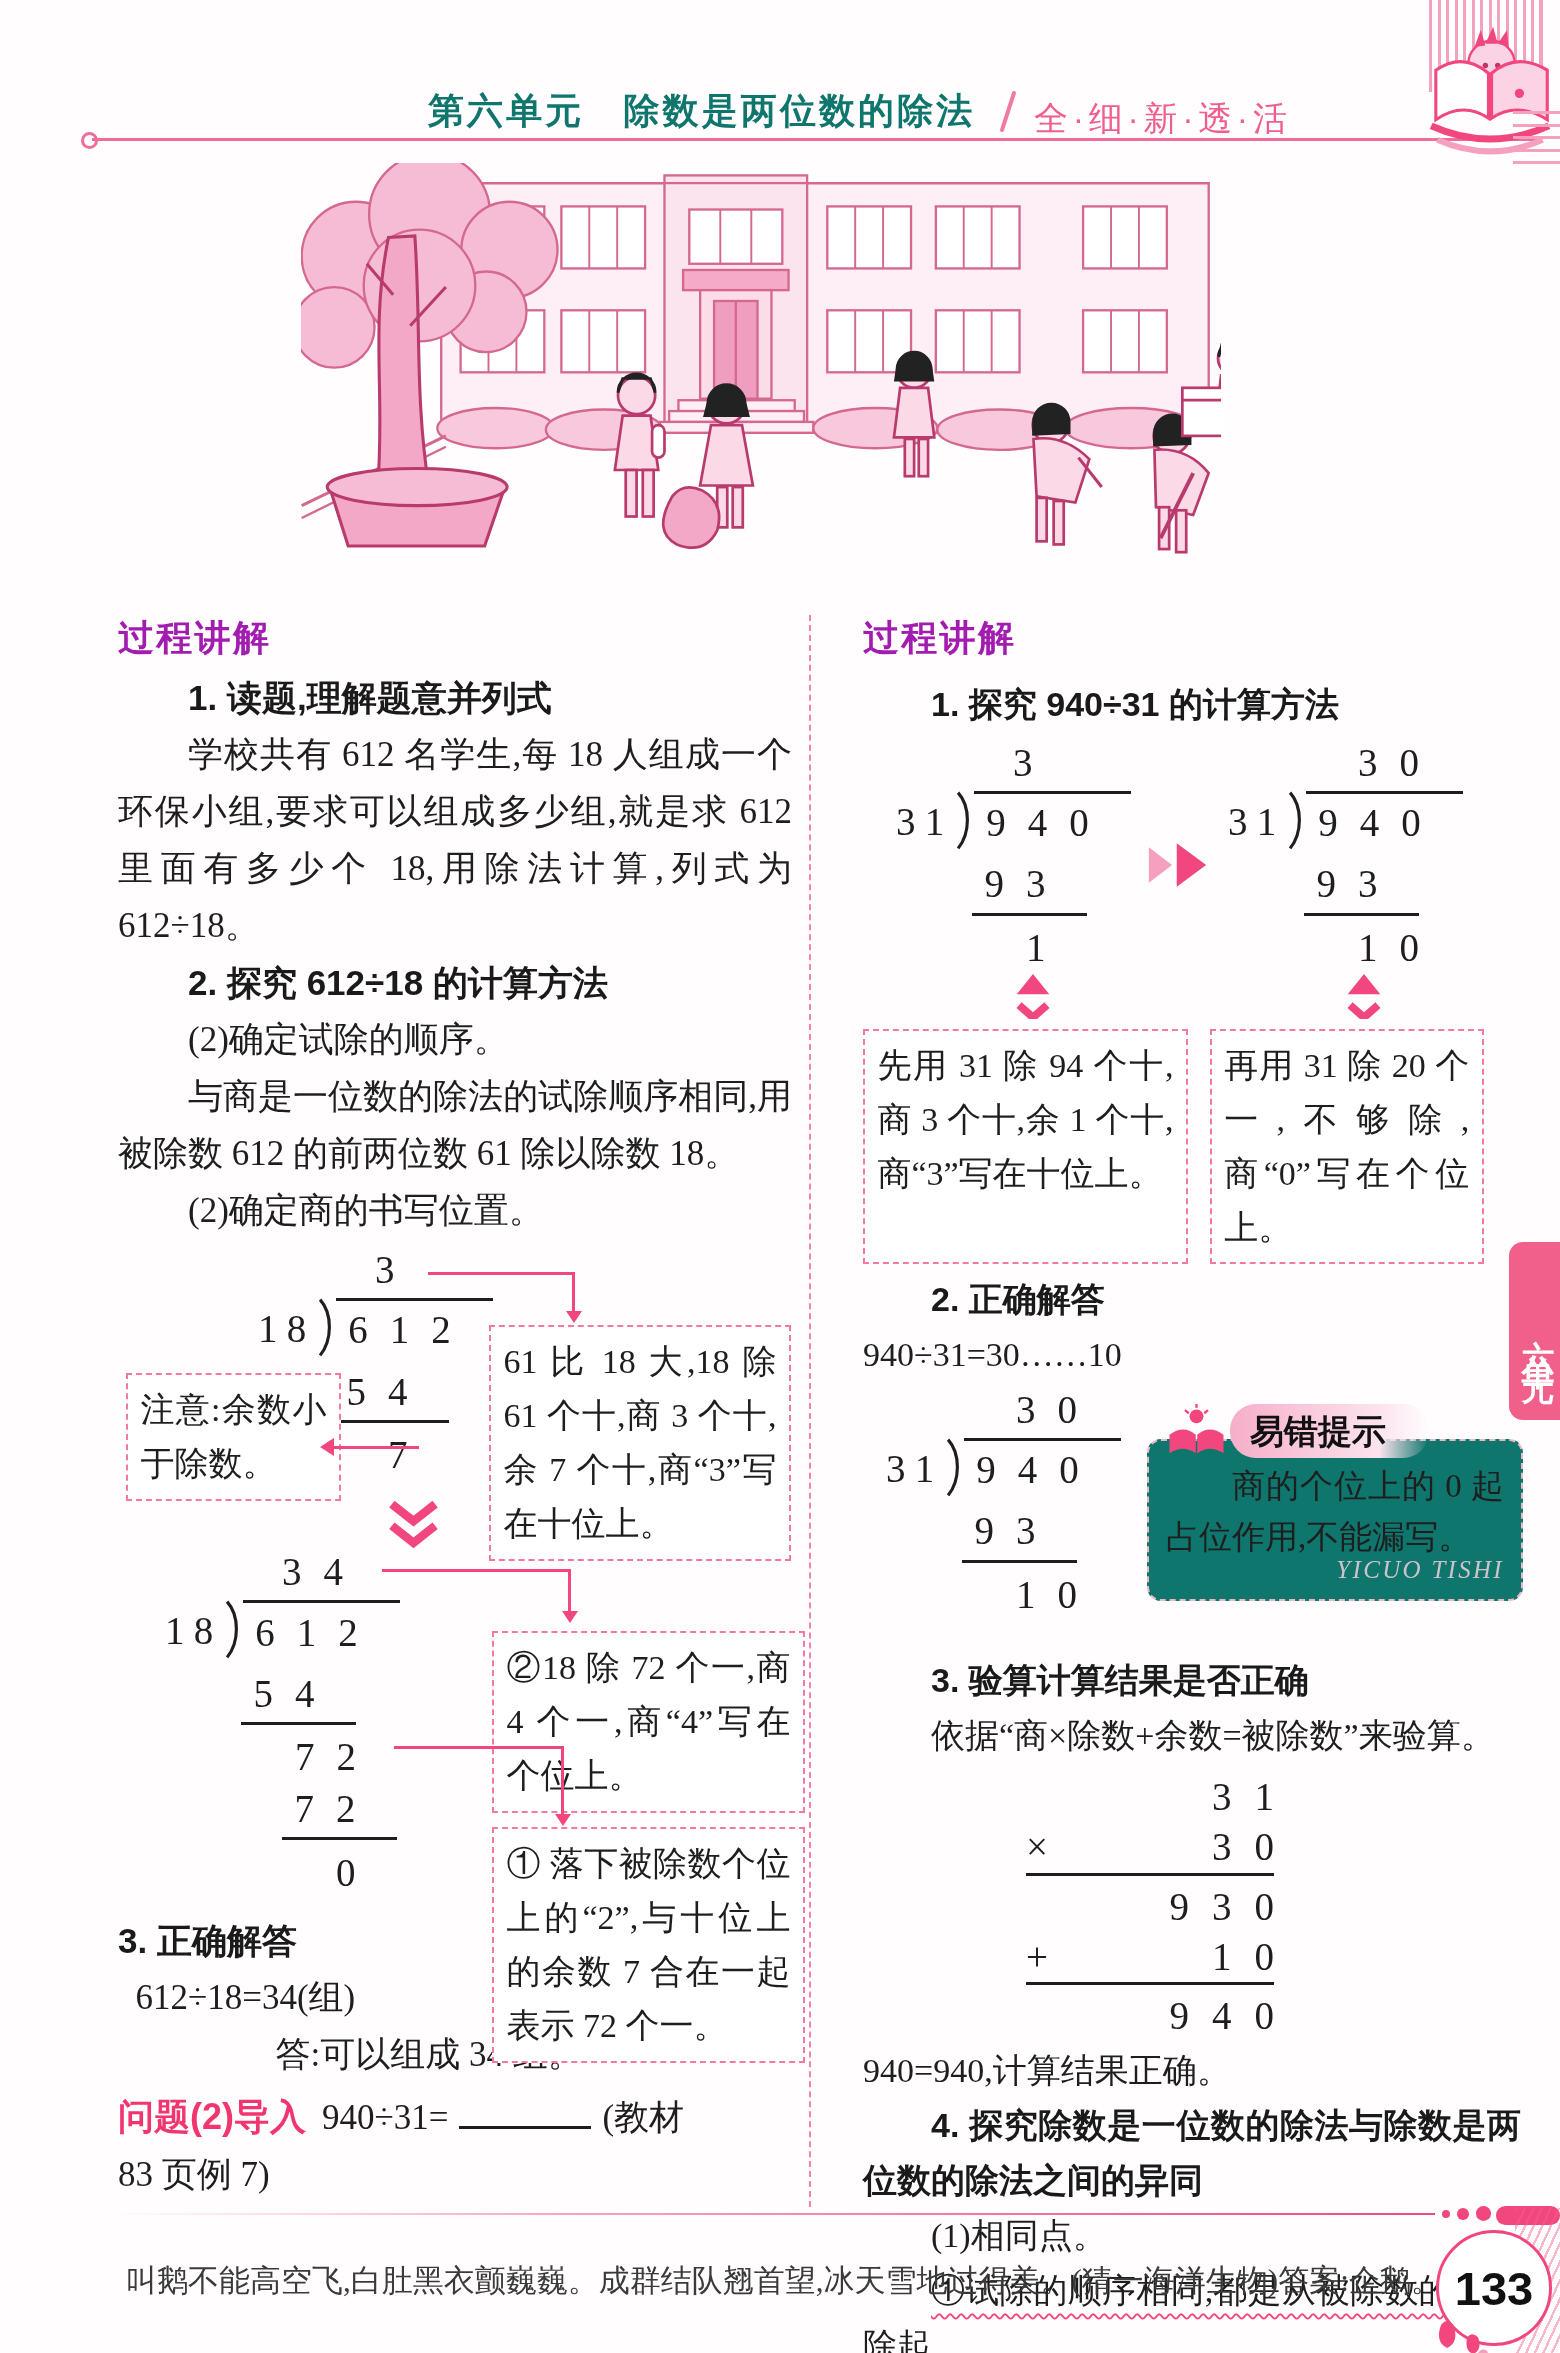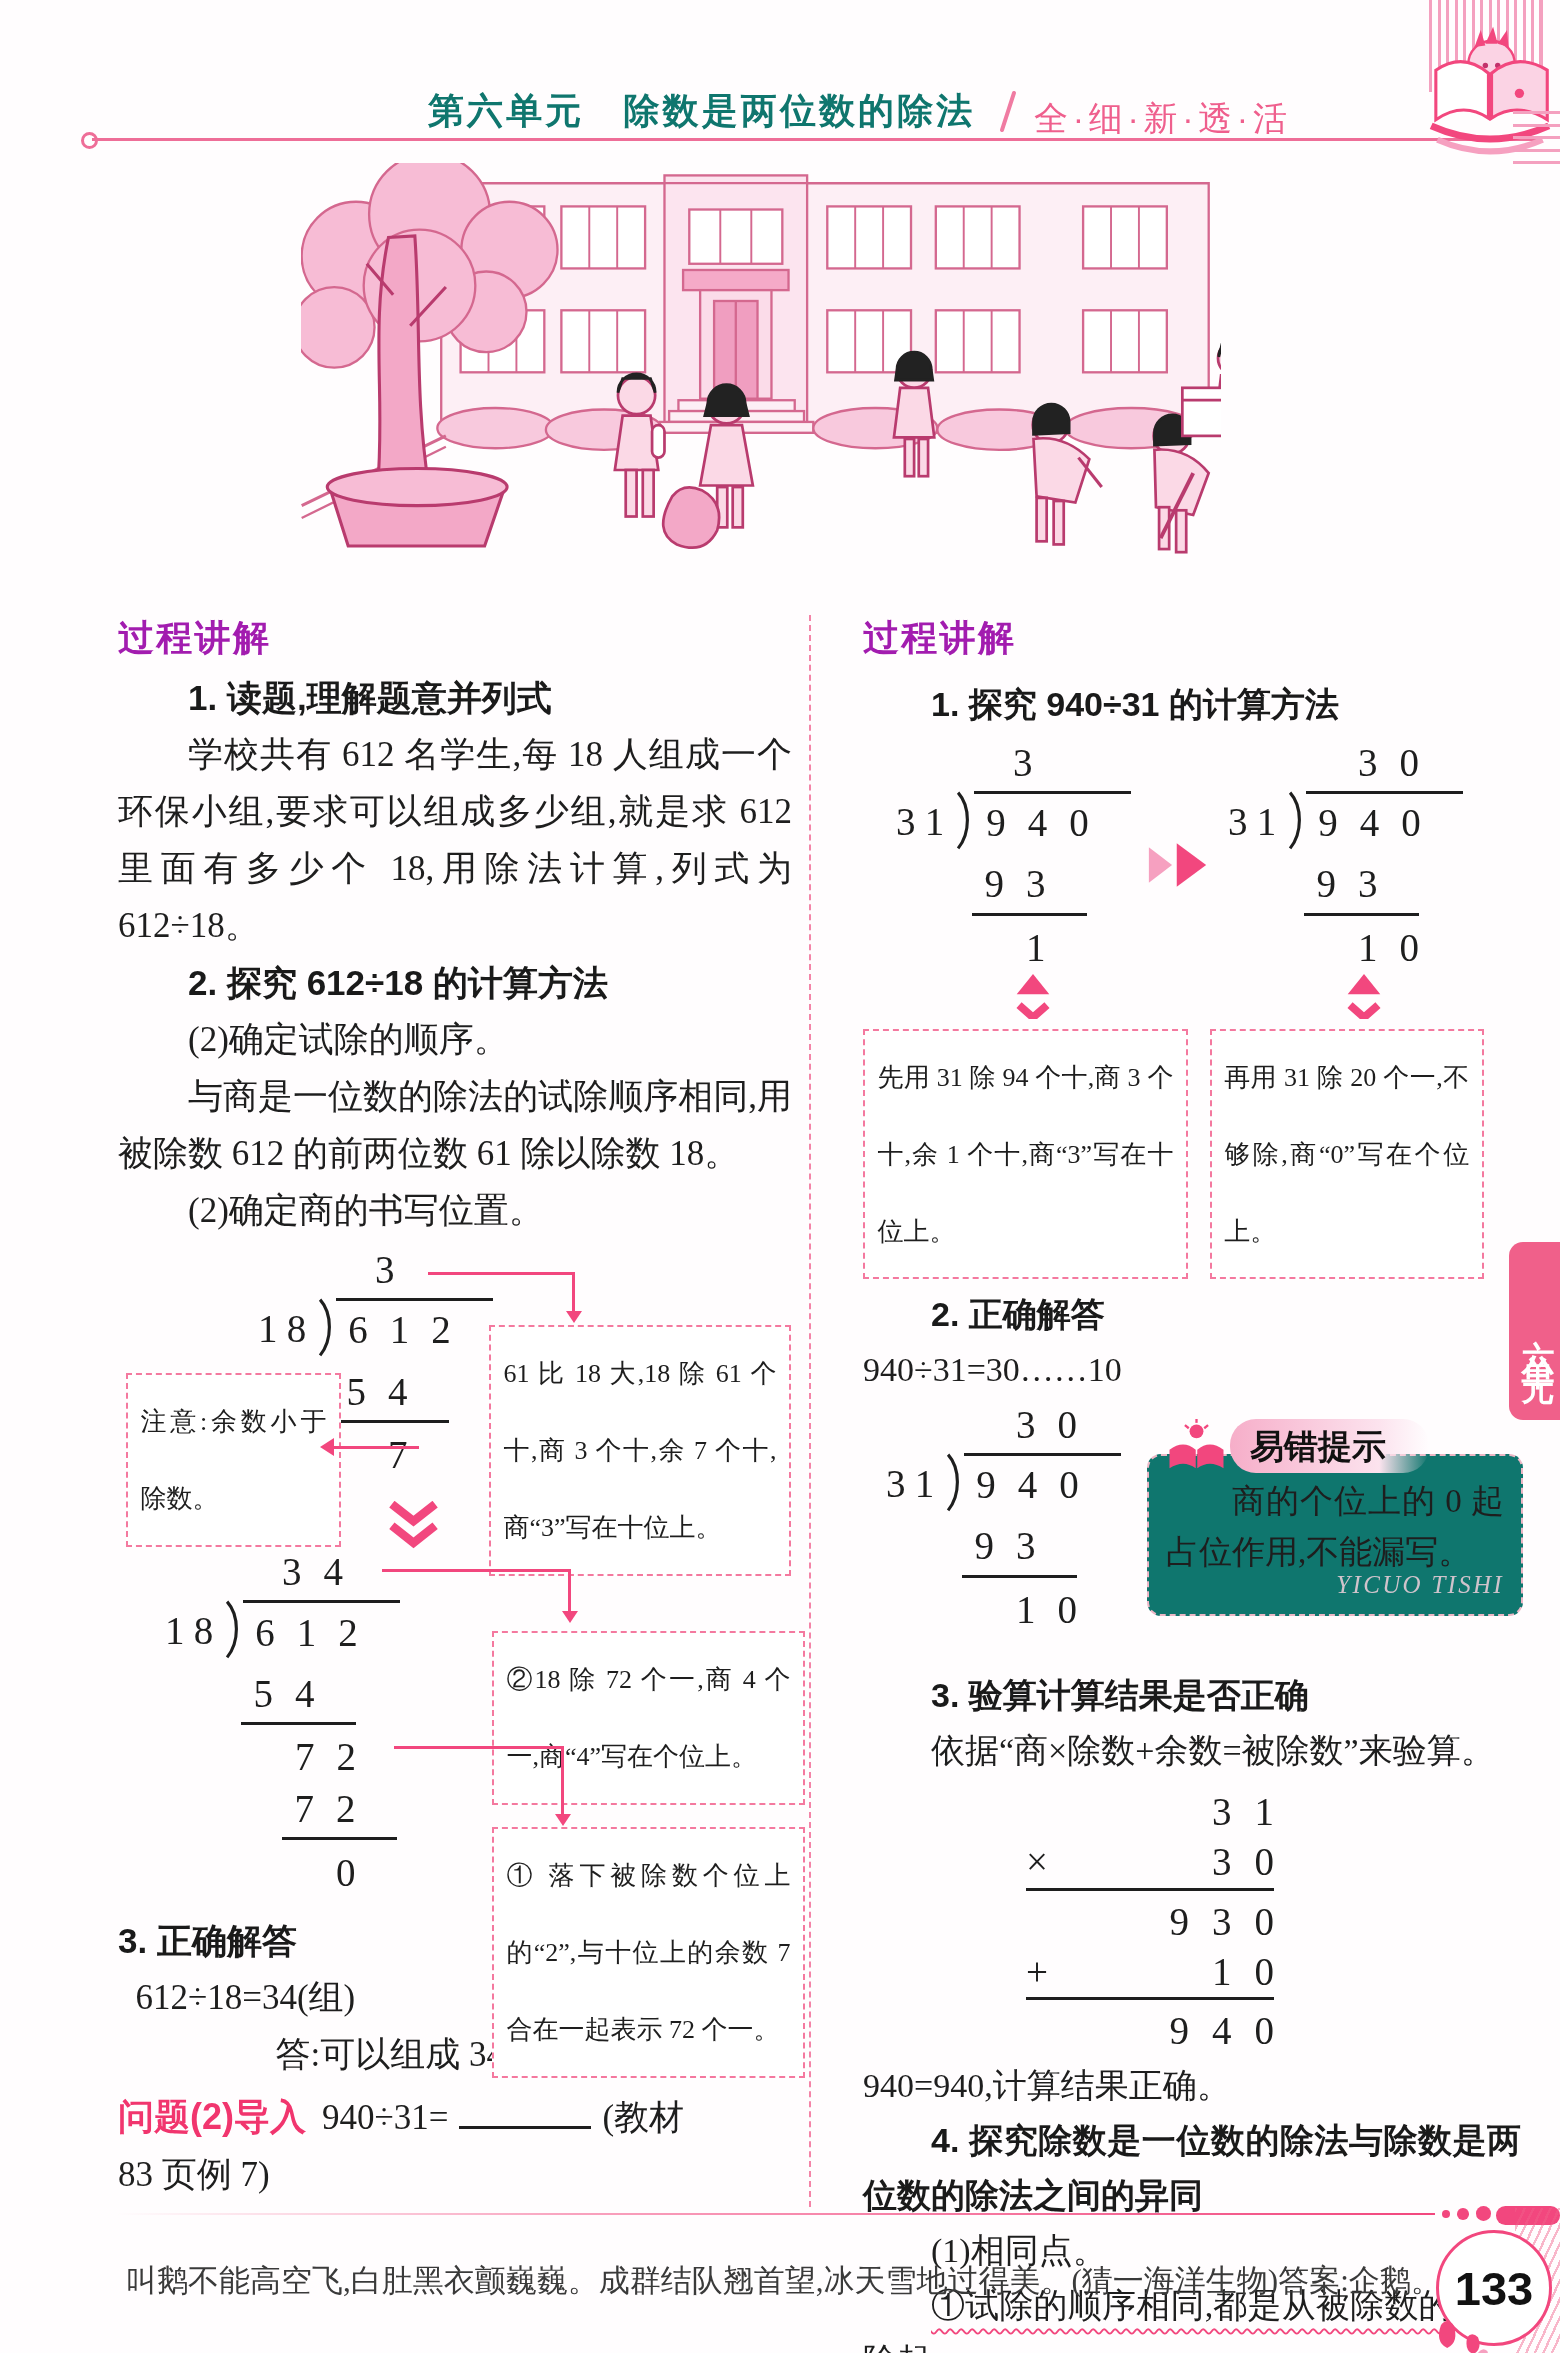--- a/index.html
+++ b/index.html
@@ -40,21 +40,21 @@
   .ld-main{display:flex;align-items:stretch;height:61px;}
   .ld-dv{letter-spacing:9.3px;padding-top:11px;}
   .ld-curve{width:18.6px;height:59px;margin-left:1.6px;flex:none;}
   .ld-dd{letter-spacing:22px;border-top:3.1px solid #1e1e1e;padding:9.3px 20px 0 12.4px;white-space:pre;}
   .ldr{letter-spacing:22px;padding-top:12.4px;white-space:pre;}
   .uwrap{display:inline-block;border-bottom:3.1px solid #1e1e1e;padding:0 20px 9.3px 12.4px;}
   .ml98{margin-left:76px}.ml151{margin-left:117px}.ml167{margin-left:130px}.ml220{margin-left:171px}
   .diag{position:relative;}
 
   
-  .dbox{position:absolute;border:2.3px dashed #f4799f;background:#fff;font-size:26px;line-height:77px;
+  .dbox{position:absolute;border:2.3px dashed #f4799f;background:#fff;font-size:34px;line-height:54px;
         padding:7.8px 12.4px;text-align:justify;}
 
   
   .elbow{position:absolute;border-top:3.1px solid #f2477e;border-right:3.1px solid #f2477e;}
   .elbow:after{content:"";position:absolute;right:-10px;bottom:-14px;border:8.5px solid transparent;border-top:12.4px solid #f2477e;}
   .larrow{position:absolute;height:3.1px;background:#f2477e;}
   .larrow:before{content:"";position:absolute;left:-15.5px;top:-7.8px;border:9.3px solid transparent;border-right:14px solid #f2477e;}
   .icon-abs{position:absolute;}
 
   

